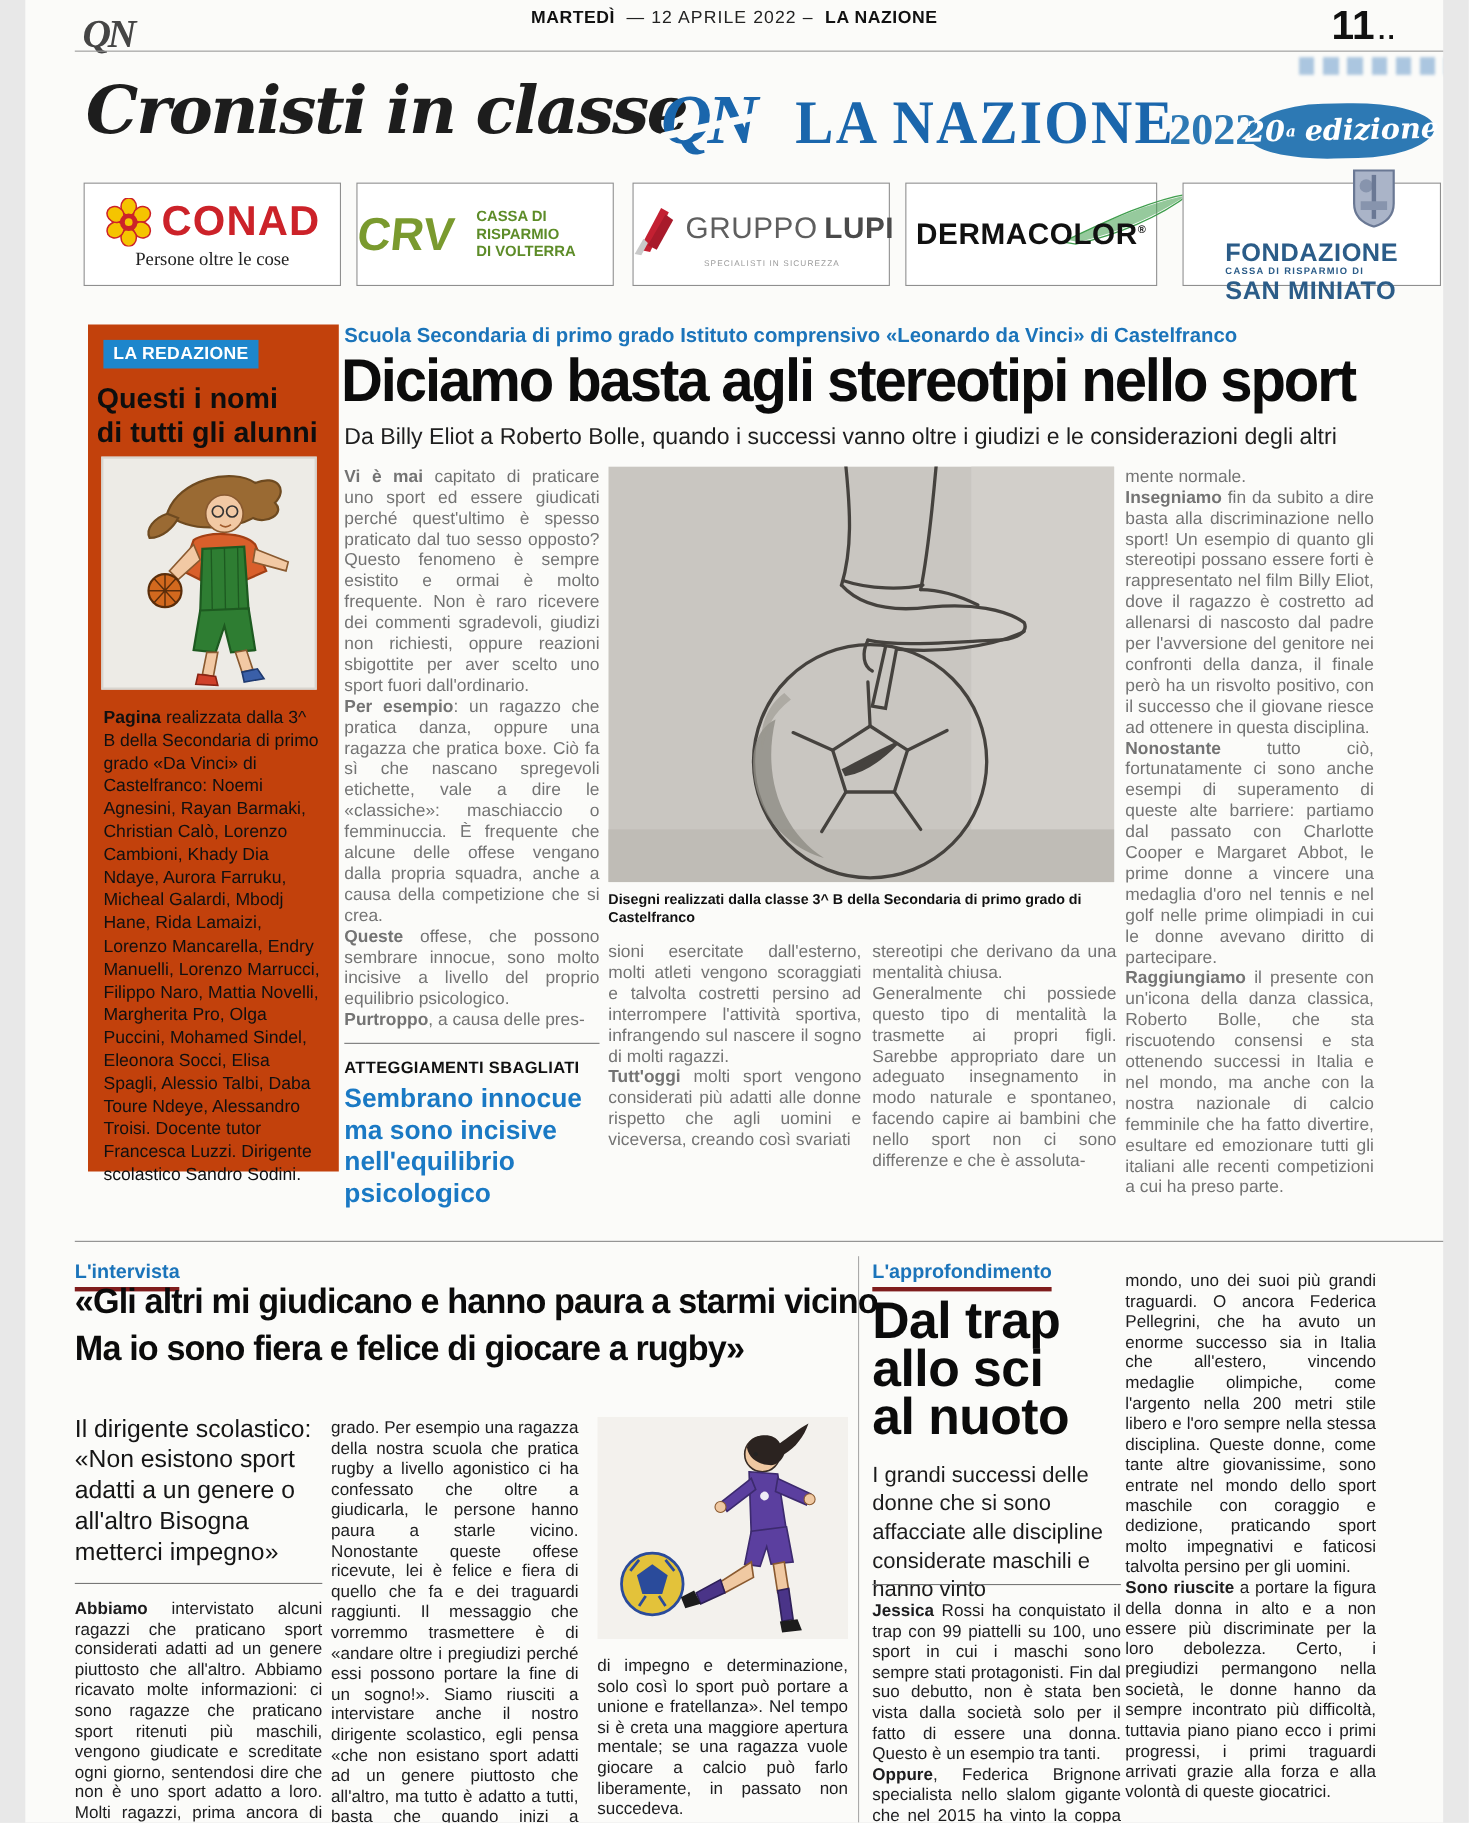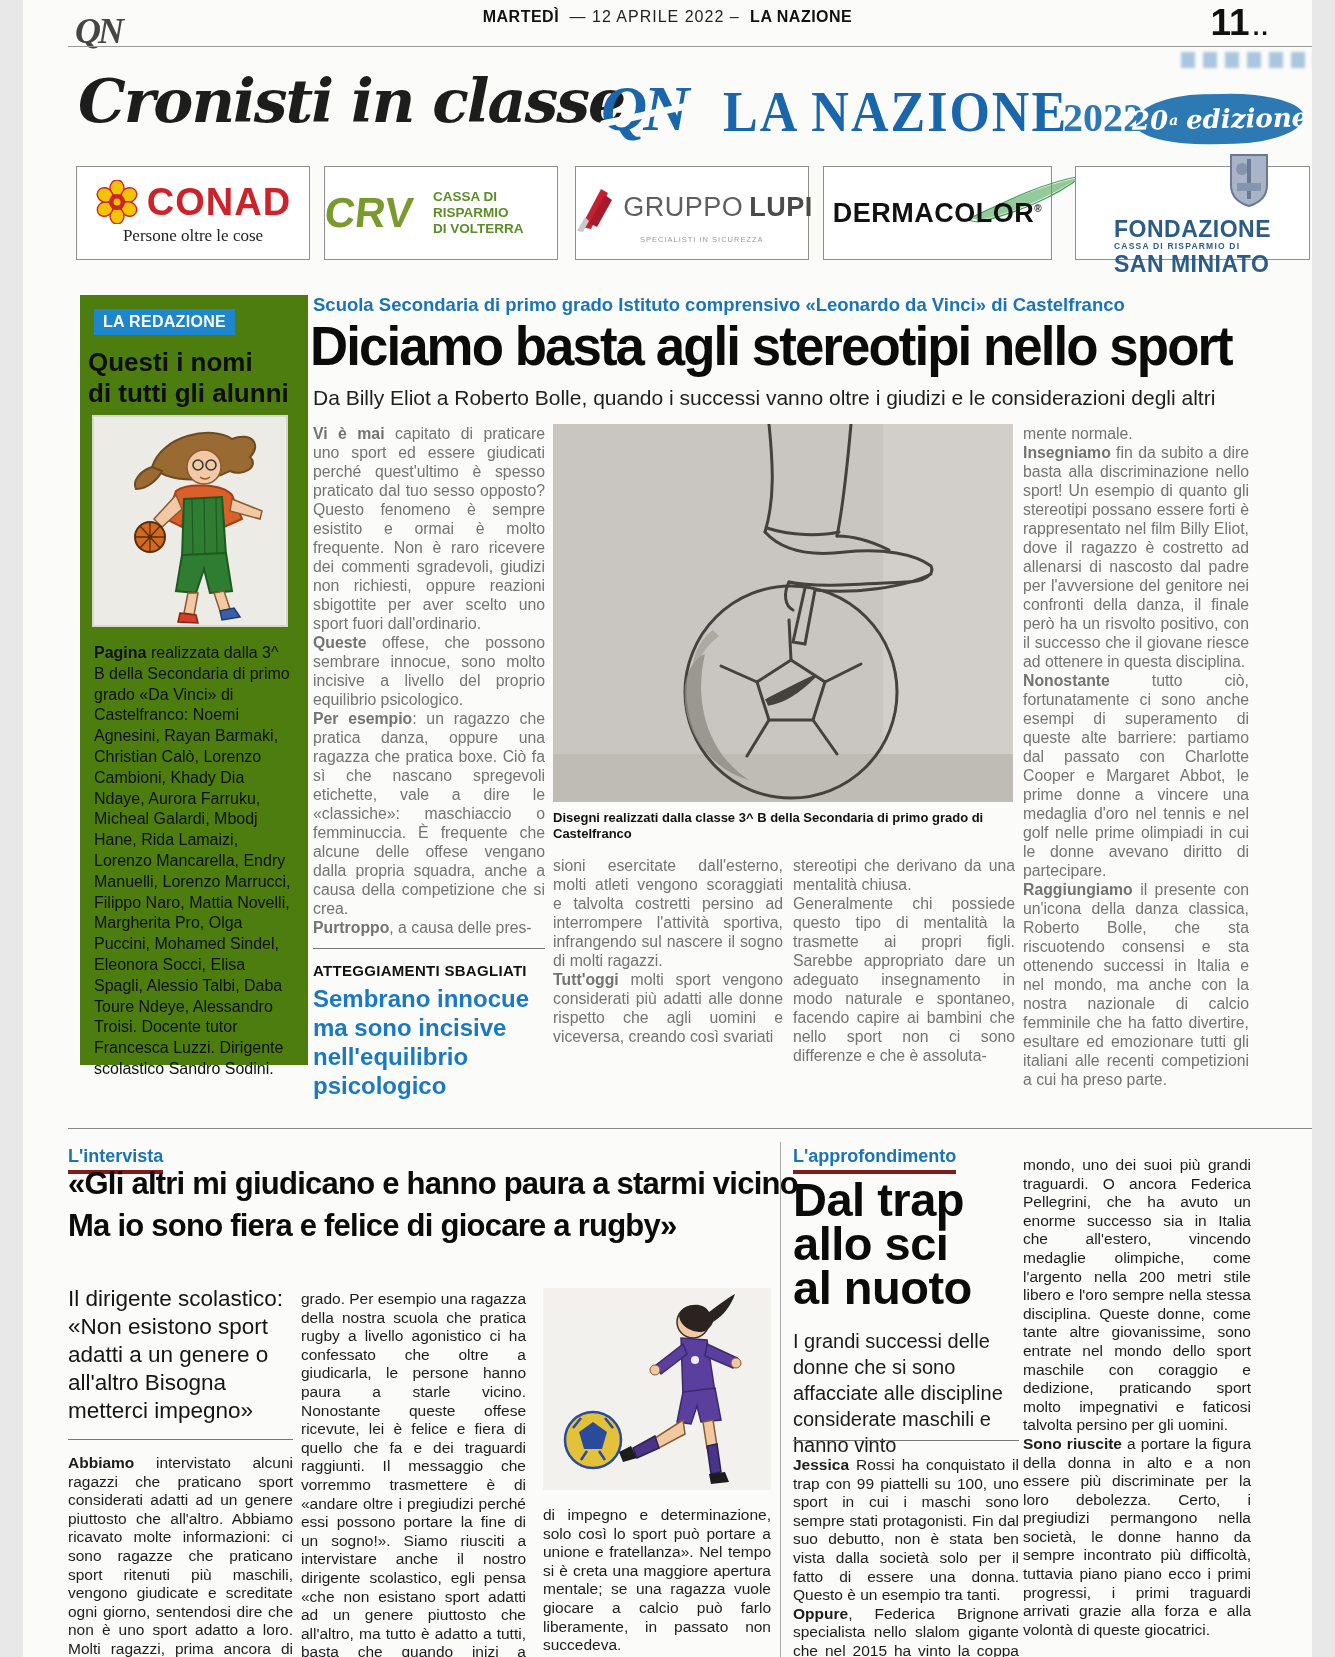--- a/index.html
+++ b/index.html
@@ -49,21 +49,21 @@
   .gl-tag{font-size:7.5px;color:#9a9a9a;letter-spacing:1px;margin-top:2px;align-self:flex-start;margin-left:64px;}
   .derma-wrap{position:relative;display:flex;align-items:center;}
   .derma-name{font-weight:800;font-size:27px;color:#111;letter-spacing:.5px;z-index:2;}
   .derma-reg{font-size:10px;vertical-align:super;}
   .fond-row{display:flex;align-items:flex-end;gap:10px;flex-direction:column;}
   .fond-text{color:#2b5c88;text-align:left;}
   .fond-l1{font-weight:800;font-size:23px;letter-spacing:.5px;line-height:24px;}
   .fond-l2{font-weight:bold;font-size:8.5px;letter-spacing:1.2px;line-height:11px;}
   .fond-l3{font-weight:800;font-size:23px;letter-spacing:.5px;line-height:24px;}
   
-  .sidebar{left:57px;top:295px;width:228px;height:770px;background:#4d7c0f;}
+  .sidebar{left:57px;top:295px;width:228px;height:770px;background:#c2410c;}
   .sb-badge{position:absolute;left:14px;top:14px;background:#1d86cc;color:#fff;font-weight:bold;
             font-size:16px;padding:4px 9px;letter-spacing:.3px;}
   .sb-title{position:absolute;left:8px;top:52px;font-weight:800;font-size:26px;line-height:31px;color:#0e0e0e;}
   .sb-img{position:absolute;left:12px;top:120px;width:196px;height:212px;}
   .sb-body{position:absolute;left:14px;top:348px;width:199px;font-size:16px;line-height:20.8px;
            text-align:left;color:#101010;}
   
   .bp{margin:0;text-align:justify;font-size:15.8px;line-height:19px;color:#737373;}
   .bp .lead{font-weight:bold;}
   .bp2{margin:0;text-align:justify;font-size:15.5px;line-height:18.6px;color:#1c1c1e;}
@@ -227,22 +227,22 @@
       <span class="lead" style="font-weight:bold;">Pagina</span><span> realizzata dalla 3^ B della Secondaria di primo grado «Da Vinci» di Castelfranco: Noemi Agnesini, Rayan Barmaki, Christian Calò, Lorenzo Cambioni, Khady Dia Ndaye, Aurora Farruku, Micheal Galardi, Mbodj Hane, Rida Lamaizi, Lorenzo Mancarella, Endry Manuelli, Lorenzo Marrucci, Filippo Naro, Mattia Novelli, Margherita Pro, Olga Puccini, Mohamed Sindel, Eleonora Socci, Elisa Spagli, Alessio Talbi, Daba Toure Ndeye, Alessandro Troisi. Docente tutor Francesca Luzzi. Dirigente scolastico Sandro Sodini.</span>
     </div>
   </div>
 
   <div class="abs kicker">Scuola Secondaria di primo grado Istituto comprensivo «Leonardo da Vinci» di Castelfranco</div>
   <div class="abs headline">Diciamo basta agli stereotipi nello sport</div>
   <div class="abs subhead">Da Billy Eliot a Roberto Bolle, quando i successi vanno oltre i giudizi e le considerazioni degli altri</div>
 
   <div class="col" style="left:290px;top:424px;width:232px;">
     <p class="bp"><span class="lead">Vi è mai</span><span> capitato di praticare uno sport ed essere giudicati perché quest'ultimo è spesso praticato dal tuo sesso opposto? Questo fenomeno è sempre esistito e ormai è molto frequente. Non è raro ricevere dei commenti sgradevoli, giudizi non richiesti, oppure reazioni sbigottite per aver scelto uno sport fuori dall'ordinario.</span></p>
+    <p class="bp"><span class="lead">Per esempio</span><span>: un ragazzo che pratica danza, oppure una ragazza che pratica boxe. Ciò fa sì che nascano spregevoli etichette, vale a dire le «classiche»: maschiaccio o femminuccia. È frequente che alcune delle offese vengano dalla propria squadra, anche a causa della competizione che si crea.</span></p>
     <p class="bp"><span class="lead">Queste</span><span> offese, che possono sembrare innocue, sono molto incisive a livello del proprio equilibrio psicologico.</span></p>
-    <p class="bp"><span class="lead">Per esempio</span><span>: un ragazzo che pratica danza, oppure una ragazza che pratica boxe. Ciò fa sì che nascano spregevoli etichette, vale a dire le «classiche»: maschiaccio o femminuccia. È frequente che alcune delle offese vengano dalla propria squadra, anche a causa della competizione che si crea.</span></p>
     <p class="bp"><span class="lead">Purtroppo</span><span>, a causa delle pres-</span></p>
   </div>
 
   <div class="rule" style="left:290px;top:948px;width:232px;height:1px;background:#777;"></div>
   <div class="abs boxlabel">ATTEGGIAMENTI SBAGLIATI</div>
   <div class="abs boxtitle">Sembrano innocue ma sono incisive nell'equilibrio psicologico</div>
 
   <svg class="abs art-img" viewBox="0 0 460 378">
     <rect width="460" height="378" fill="#c9c6c1"></rect>
     <rect x="330" width="130" height="378" fill="#d2cfca"></rect>

